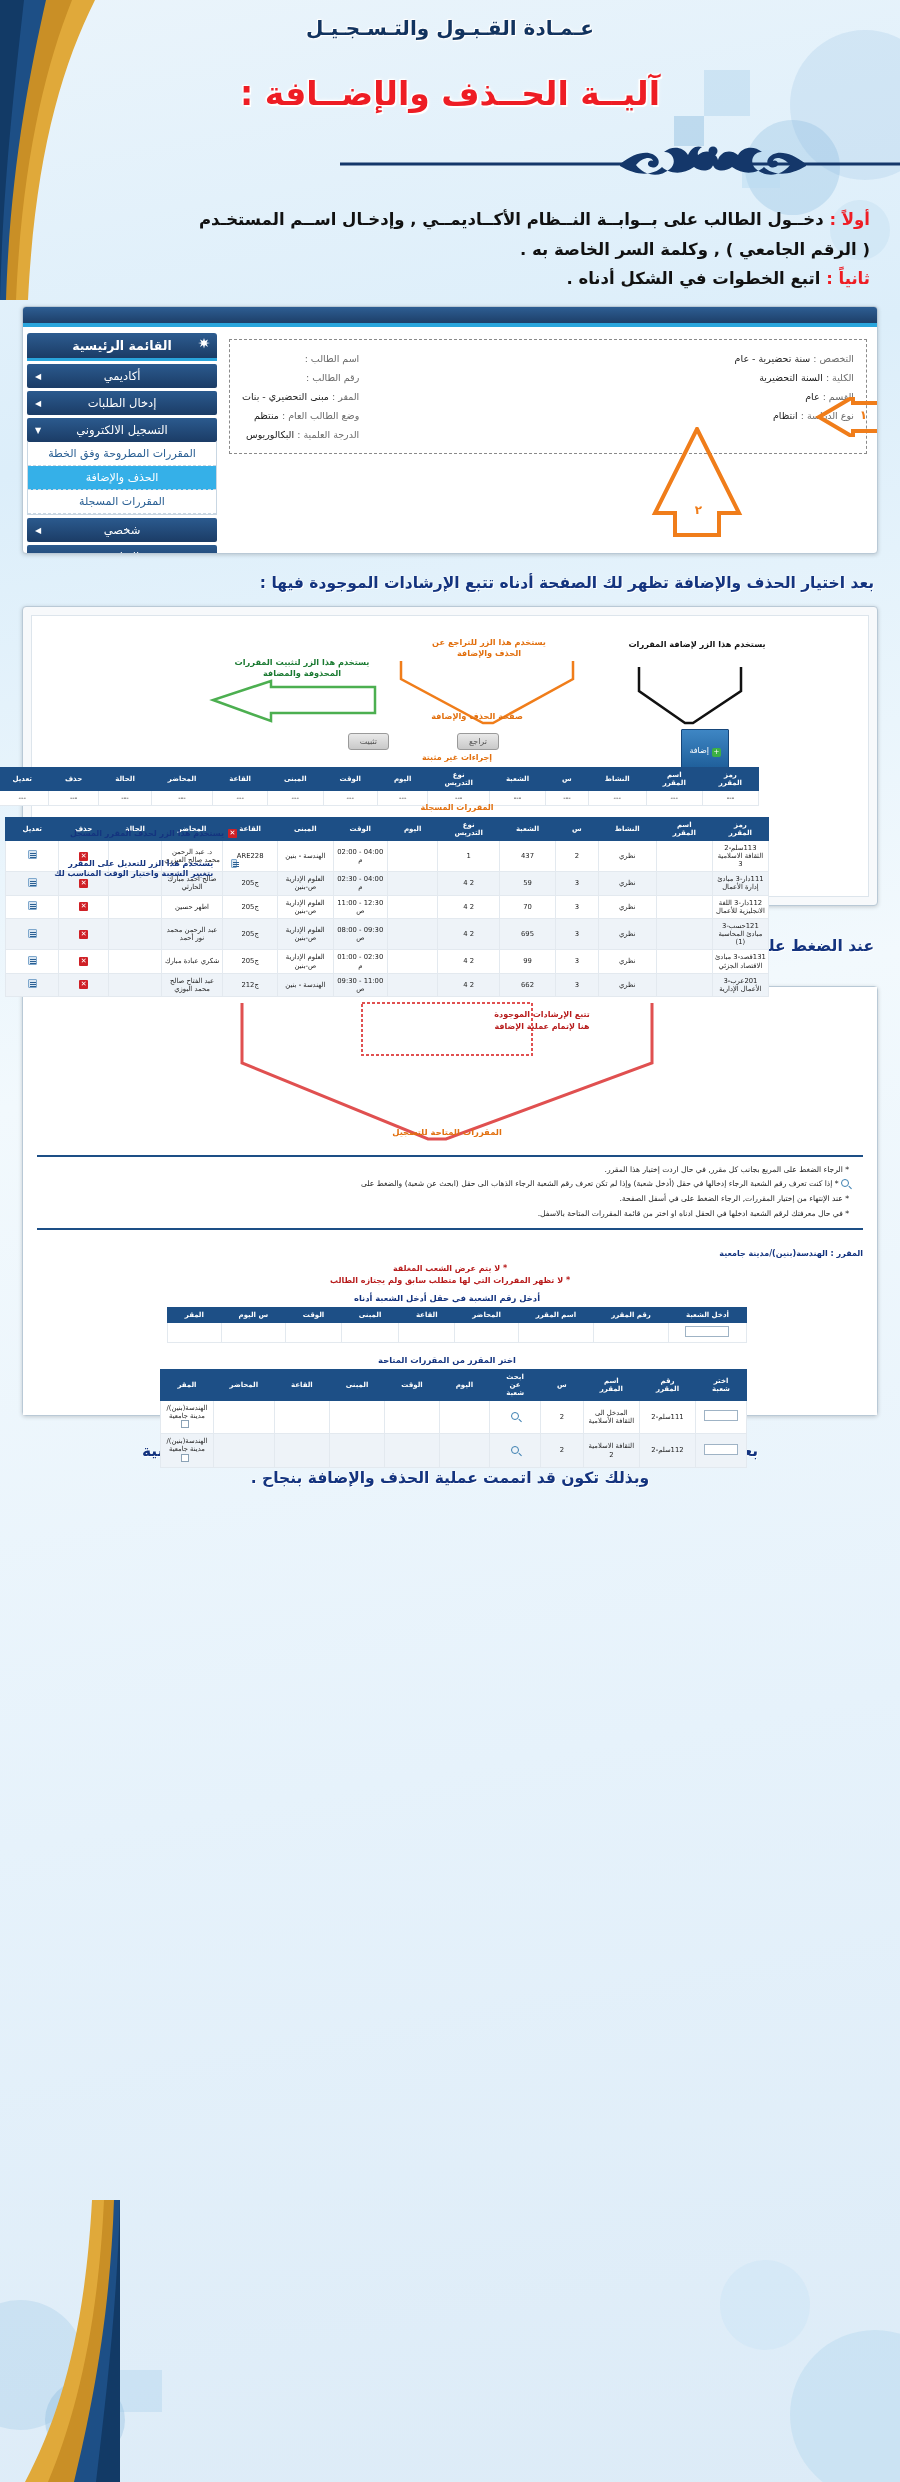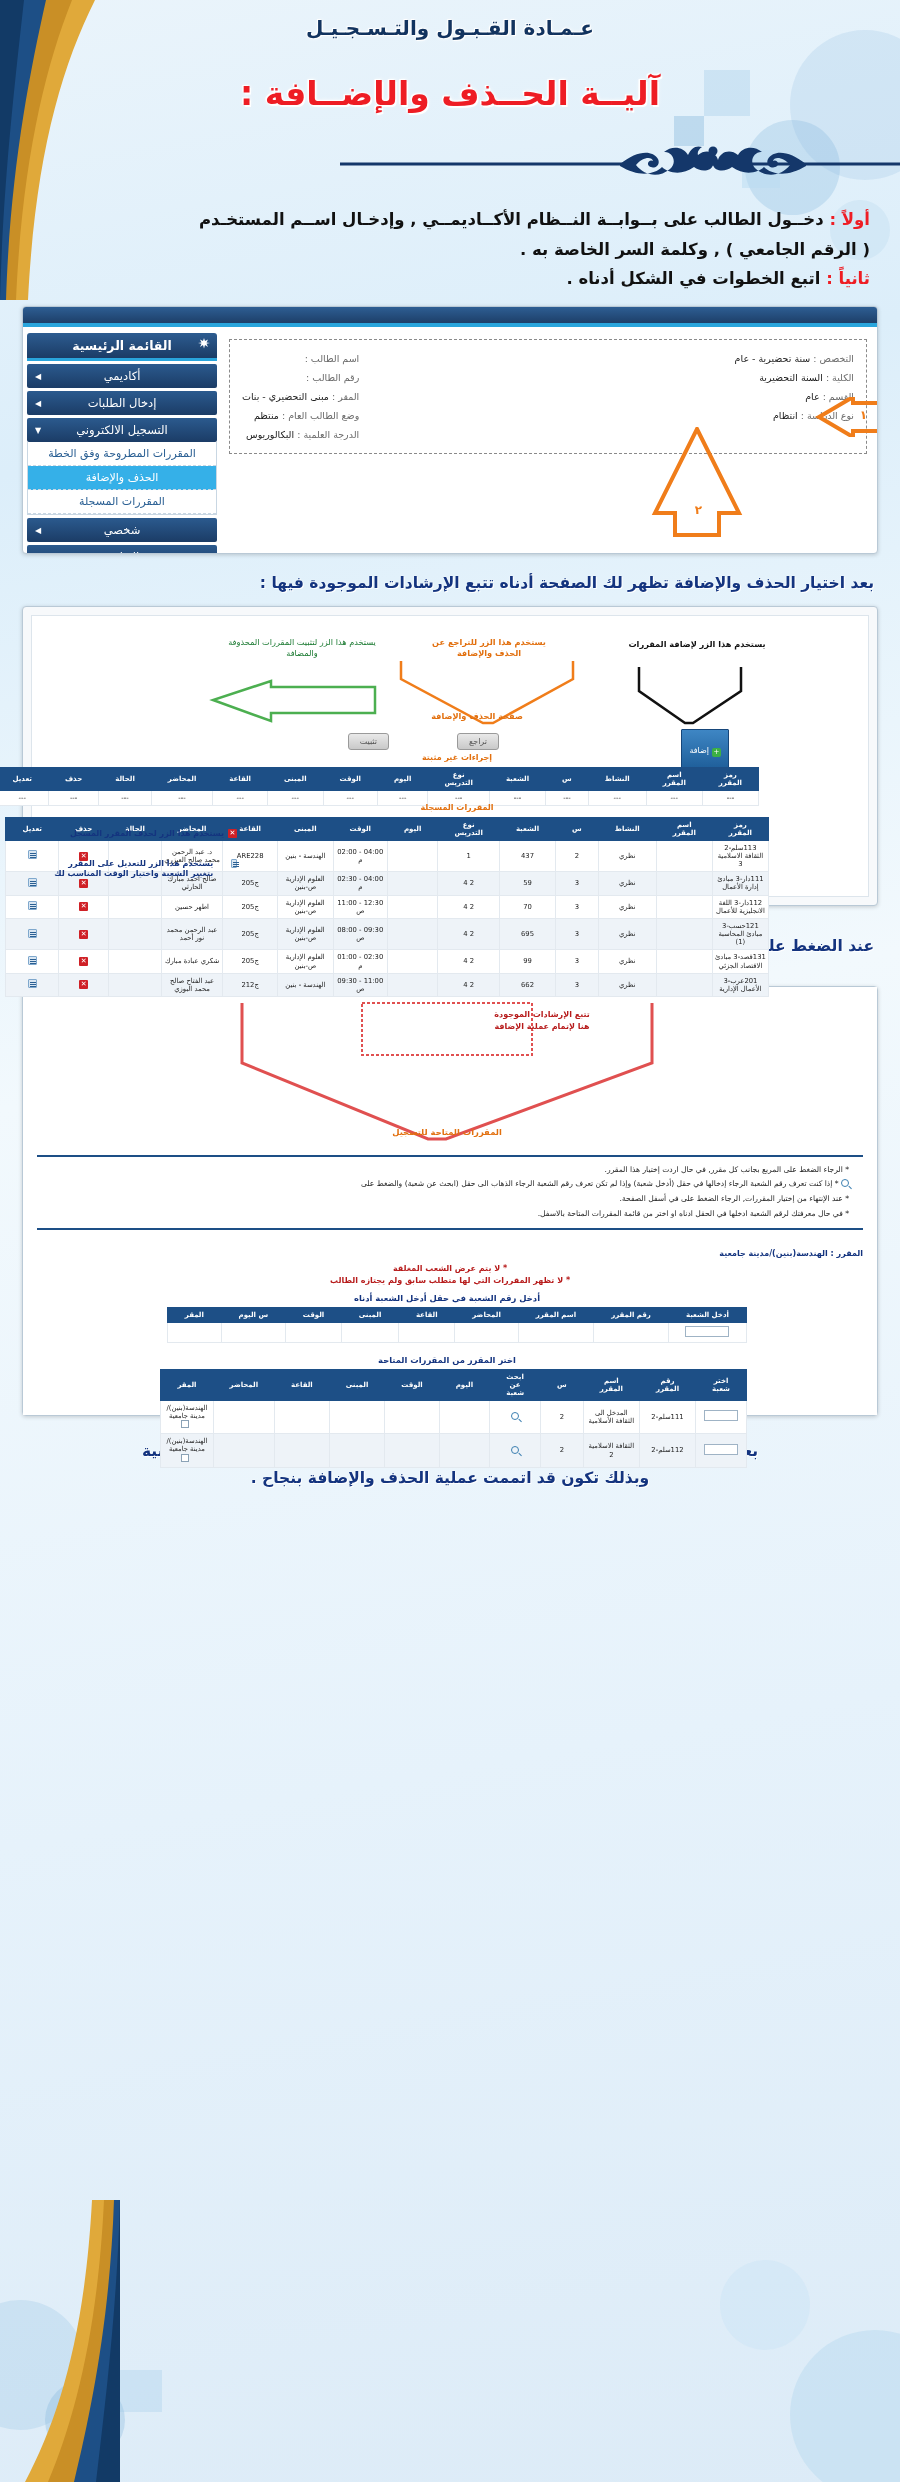--- a/index.html
+++ b/index.html
@@ -79,21 +79,21 @@
   .infocol .lbl { color:#6a6a6a; }
   .infocol .val { color:#1a1a1a; }
   
   .cal { position:absolute; z-index:5; pointer-events:none; }
   .cal-num { font-size:12px; color:#f07d1a; font-weight:bold; }
   
   #panel2 { width:856px; height:300px; background:#f7f9fb; }
   .p2-inner { position:absolute; inset:0; }
   .p2-white { position:absolute; left:8px; top:8px; right:8px; bottom:8px; background:#fff;
               border:1px solid #dde5ec; }
-  .note-grn { color:#1b7a32; font-size:8.2px; font-weight:normal; line-height:1.35; text-align:center; }
+  .note-grn { color:#1b7a32; font-size:8.2px; font-weight:bold; line-height:1.35; text-align:center;margin-top:20px; }
   .note-org { color:#e2700f; font-size:8.2px; font-weight:bold; line-height:1.35; text-align:center; }
   .note-blk { color:#111; font-size:8.2px; font-weight:bold; line-height:1.35; text-align:center; }
   .note-blu { color:#14347f; font-size:8px; font-weight:bold; line-height:1.3; text-align:right; }
   .btn-gray { display:inline-block; background:linear-gradient(#e9e9e9,#c9c9c9); border:1px solid #9a9a9a;
               border-radius:3px; font-size:8px; color:#555; padding:3px 11px; }
   .btn-blue { display:inline-block; background:linear-gradient(#3e86c4,#1b5a95); border:1px solid #16467a;
               border-radius:1px; font-size:8px; color:#fff; padding:16px 7px; }
   .btn-blue .plus { display:inline-block; width:9px;height:9px; background:#3cb043; color:#fff;
                     border-radius:2px; font-size:7px; line-height:9px; text-align:center; margin-left:3px;
                     vertical-align:-1px; }

